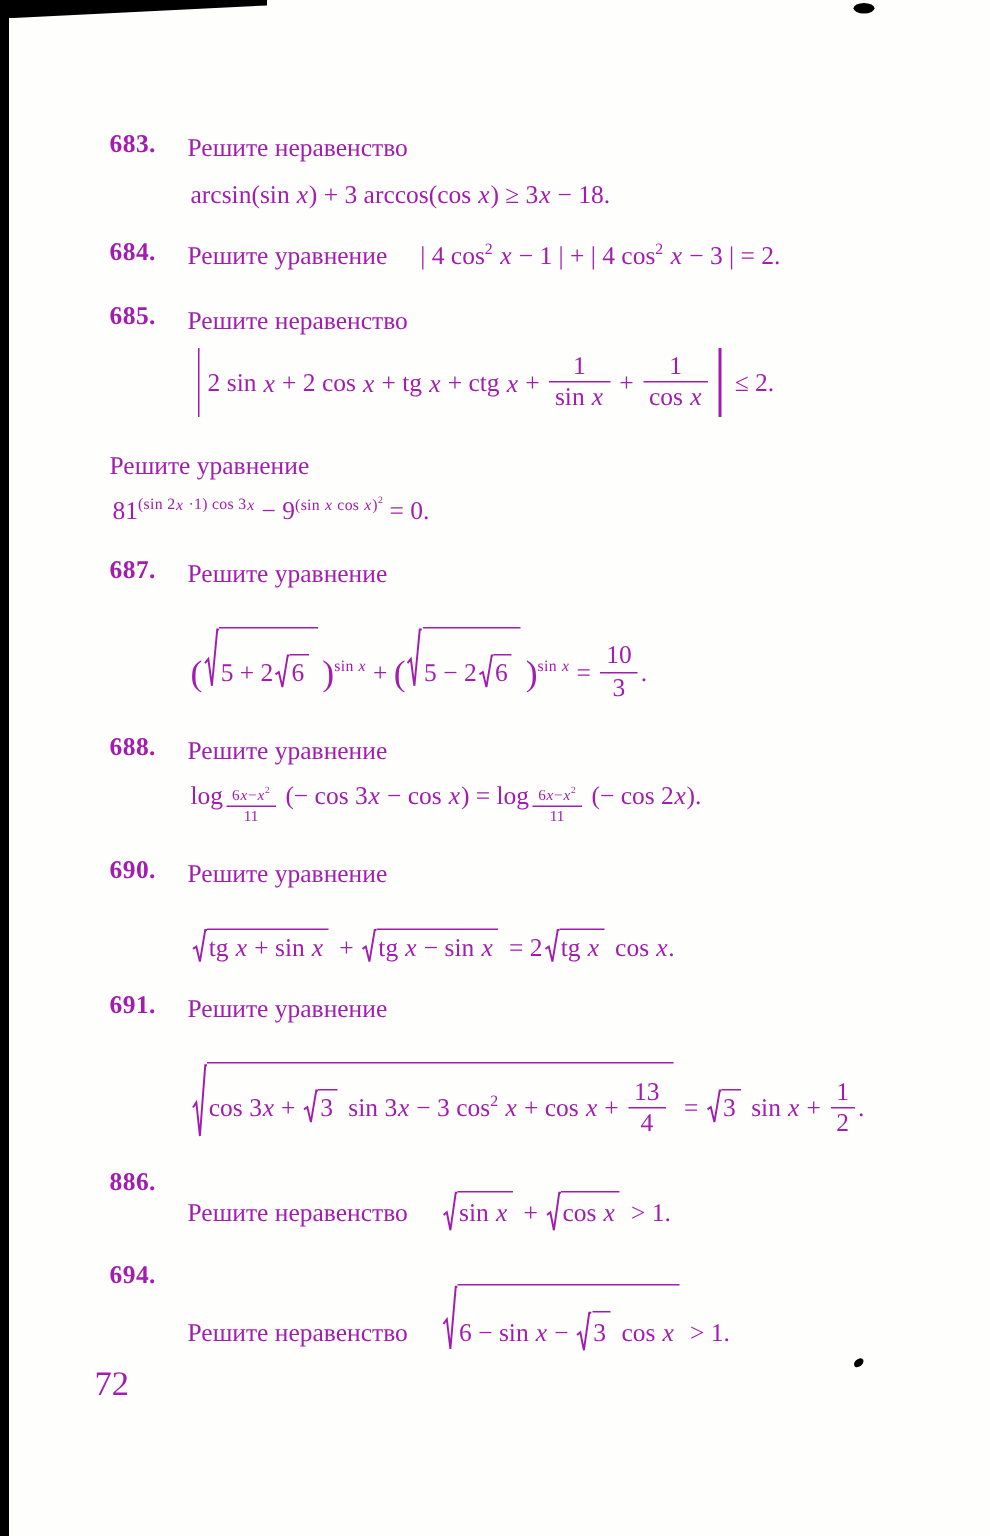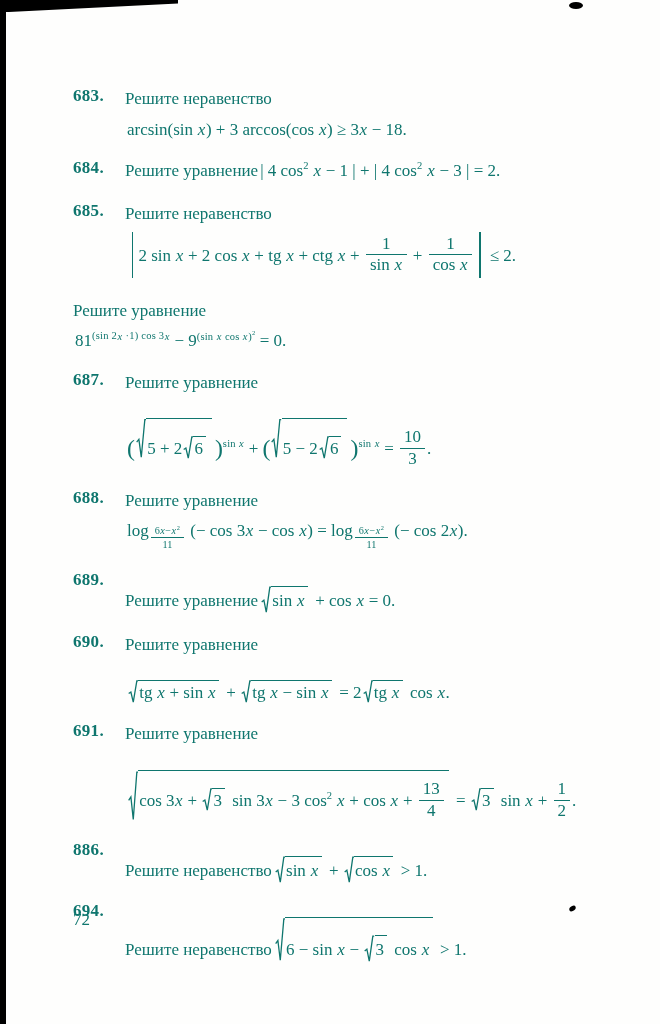--- a/index.html
+++ b/index.html
@@ -13,41 +13,41 @@
     clip-path:polygon(0 0,100% 0,100% 30%,5% 100%,0 100%);}
   .blob-tr{position:absolute;left:569px;top:2px;width:14px;height:7px;background:#000;border-radius:50%;}
   .tick-br{position:absolute;left:569px;top:906px;width:7px;height:5px;background:#000;
     border-radius:60% 40% 60% 40%;transform:rotate(-25deg);}
   
   .content{position:absolute;left:73px;top:86px;right:50px;}
   .prob{display:flex;margin-bottom:18px;}
   .pnum{flex:none;width:52px;font-weight:700;letter-spacing:.3px;}
   .pbody{flex:1;min-width:0;}
   .pline{line-height:1.5;}
-  .plabel{margin-right:0;}
+  .plabel{margin-right:20px;}
   .formula{white-space:nowrap;}
   .inline-f{margin-left:2px;}
   .block-f{margin-top:7px;margin-left:2px;line-height:1.25;}
   .var{font-style:italic;padding:0 .5px;}
   sup.msup{font-size:.62em;line-height:0;vertical-align:super;letter-spacing:.2px;}
   sub.msub{font-size:.6em;line-height:0;vertical-align:-0.55em;}
   .frac{display:inline-block;vertical-align:middle;text-align:center;line-height:1.08;margin:0 2px;transform:translateY(-2px);}
   .frac .fn{display:block;padding:0 4px 1px;}
   .frac .fd{display:block;border-top:1.2px solid currentColor;padding:1px 4px 0;}
   .sqrt{display:inline-block;position:relative;padding-left:.6em;margin:16px 3px 0 1px;}
   .rad{position:absolute;left:0;top:0;width:.6em;height:100%;}
   .sqc{display:inline-block;border-top:1.35px solid currentColor;padding:1px 3px 0 1px;}
   .tallbar{display:inline-block;width:1.4px;height:46px;background:currentColor;vertical-align:middle;margin:0 5px;transform:translateY(-2px);}
   .bigp{font-size:1.4em;vertical-align:-0.1em;}
-  .pageno{position:absolute;left:73px;top:910px;font-size:17px;}
+  .pageno{position:absolute;left:63px;top:910px;font-size:23px;}
 </style>
 </head>
 <body>
 
-<div class="page" style="background: rgb(254, 254, 253); color: #0f766e;">
+<div class="page" style="background: rgb(254, 254, 253); color: #a21caf;">
   <div class="edge-left"></div>
   <div class="edge-top"></div>
   <div class="blob-tr"></div>
   <div class="tick-br"></div>
 
   <main class="content">
       <div class="prob">
         <span class="pnum">683.</span>
         <div class="pbody">
           <div class="pline"><span class="plabel">Решите неравенство</span></div>
@@ -89,28 +89,20 @@
         </div>
       </div>
       <div class="prob">
         <span class="pnum">688.</span>
         <div class="pbody">
           <div class="pline"><span class="plabel">Решите уравнение</span></div>
           <div class="formula block-f"><span class="mtext">log</span><sub class="msub"><span class="frac"><span class="fn"><span class="mtext">6</span><span class="var">x</span><span class="mtext">−</span><span class="var">x</span><sup class="msup"><span class="mtext">2</span></sup></span><span class="fd"><span class="mtext">11</span></span></span></sub><span class="mtext"> (− cos 3</span><span class="var">x</span><span class="mtext"> − cos </span><span class="var">x</span><span class="mtext">) = log</span><sub class="msub"><span class="frac"><span class="fn"><span class="mtext">6</span><span class="var">x</span><span class="mtext">−</span><span class="var">x</span><sup class="msup"><span class="mtext">2</span></sup></span><span class="fd"><span class="mtext">11</span></span></span></sub><span class="mtext"> (− cos 2</span><span class="var">x</span><span class="mtext">).</span></div>
         </div>
       </div>
       <div class="prob">
-        <span class="pnum">689.</span>
-        <div class="pbody">
-          <div class="pline"><span class="plabel">Решите уравнение</span><span class="formula inline-f"><span class="sqrt"><svg class="rad" viewBox="0 0 12 24" preserveAspectRatio="none">
-                  <path d="M0.8 14 L3.4 12.4 L6.2 22.8 L10.4 1 L12 1" fill="none" stroke="currentColor" stroke-width="1.3" vector-effect="non-scaling-stroke"></path>
-                </svg><span class="sqc"><span class="mtext">sin </span><span class="var">x</span></span></span><span class="mtext"> + cos </span><span class="var">x</span><span class="mtext"> = 0.</span></span></div>
-        </div>
-      </div>
-      <div class="prob">
         <span class="pnum">690.</span>
         <div class="pbody">
           <div class="pline"><span class="plabel">Решите уравнение</span></div>
           <div class="formula block-f"><span class="sqrt"><svg class="rad" viewBox="0 0 12 24" preserveAspectRatio="none">
                 <path d="M0.8 14 L3.4 12.4 L6.2 22.8 L10.4 1 L12 1" fill="none" stroke="currentColor" stroke-width="1.3" vector-effect="non-scaling-stroke"></path>
               </svg><span class="sqc"><span class="mtext">tg </span><span class="var">x</span><span class="mtext"> + sin </span><span class="var">x</span></span></span><span class="mtext"> + </span><span class="sqrt"><svg class="rad" viewBox="0 0 12 24" preserveAspectRatio="none">
                 <path d="M0.8 14 L3.4 12.4 L6.2 22.8 L10.4 1 L12 1" fill="none" stroke="currentColor" stroke-width="1.3" vector-effect="non-scaling-stroke"></path>
               </svg><span class="sqc"><span class="mtext">tg </span><span class="var">x</span><span class="mtext"> − sin </span><span class="var">x</span></span></span><span class="mtext"> = 2</span><span class="sqrt"><svg class="rad" viewBox="0 0 12 24" preserveAspectRatio="none">
                 <path d="M0.8 14 L3.4 12.4 L6.2 22.8 L10.4 1 L12 1" fill="none" stroke="currentColor" stroke-width="1.3" vector-effect="non-scaling-stroke"></path>
               </svg><span class="sqc"><span class="mtext">tg </span><span class="var">x</span></span></span><span class="mtext"> cos </span><span class="var">x</span><span class="mtext">.</span></div>

